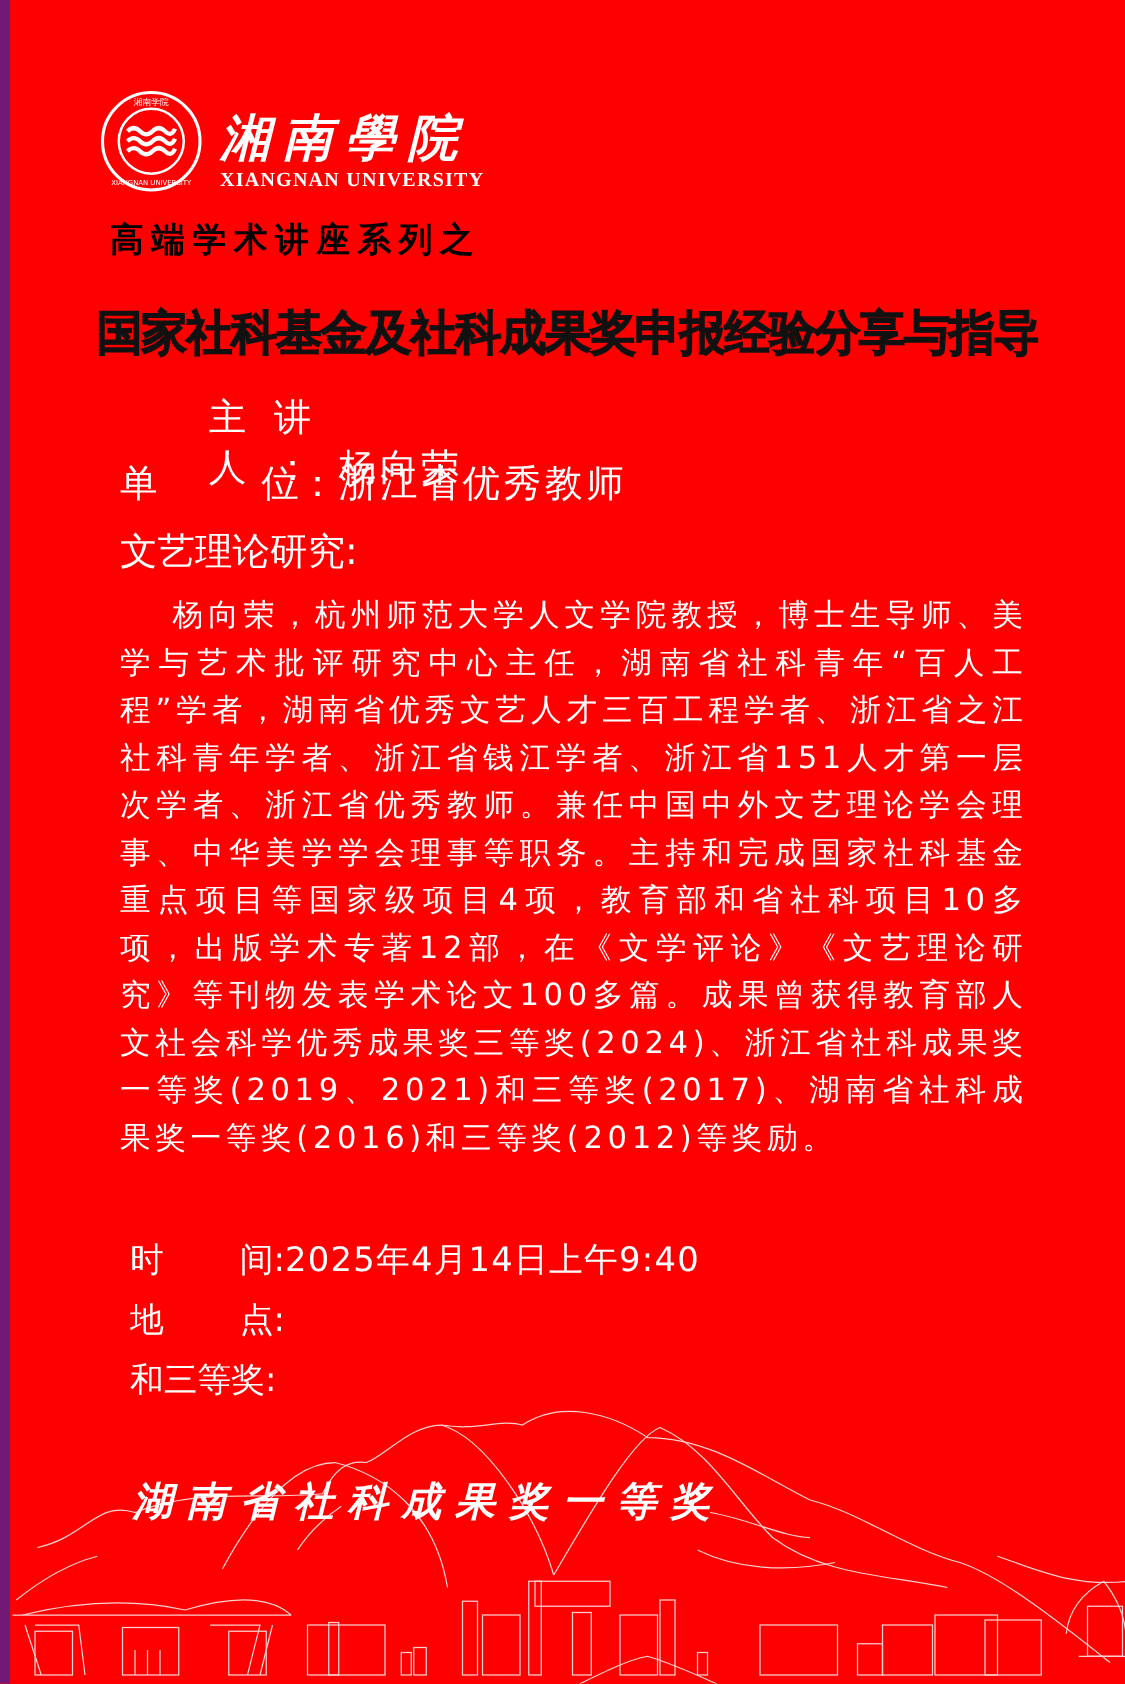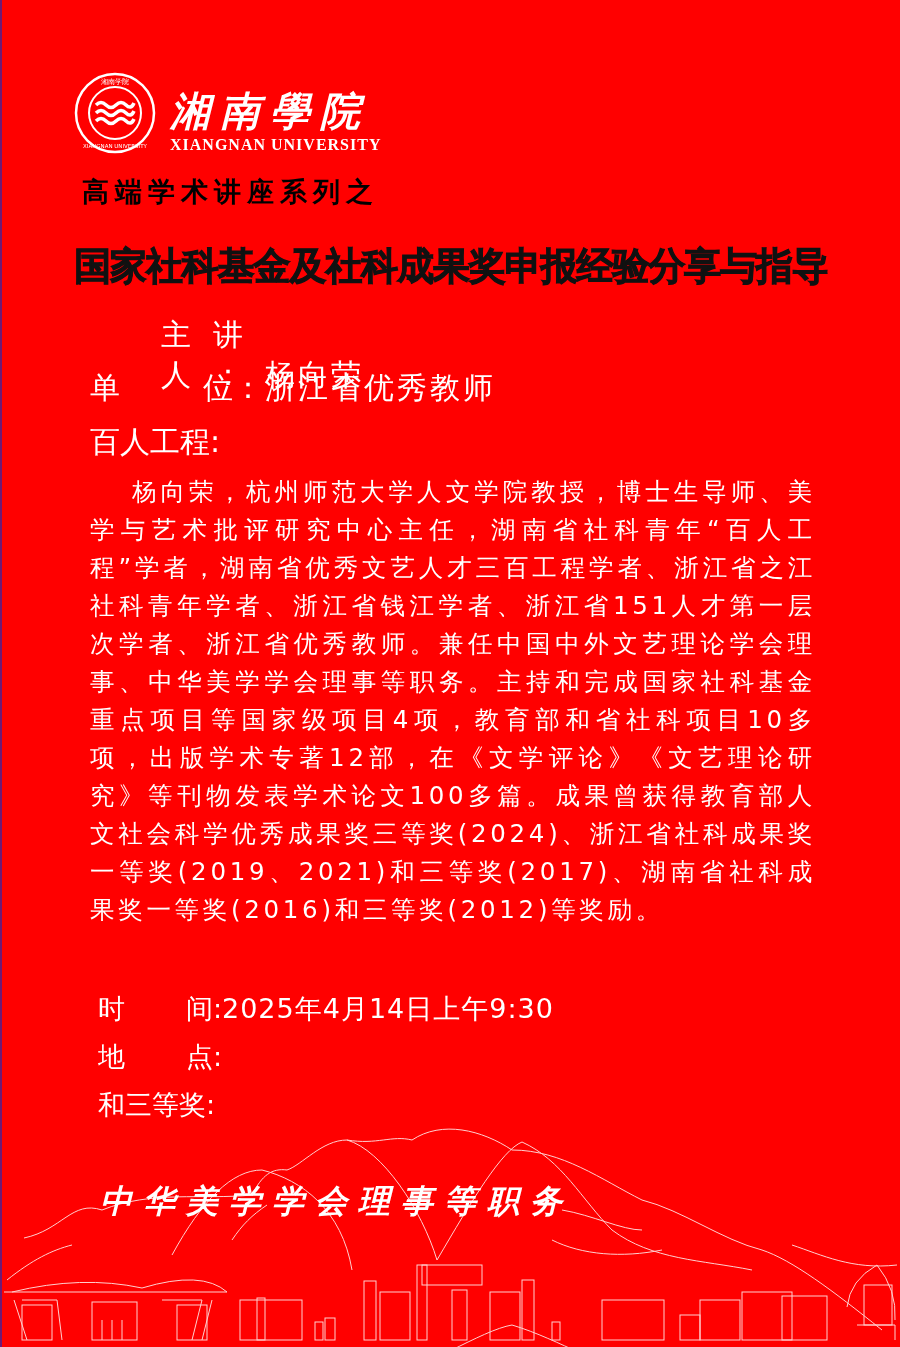--- a/index.html
+++ b/index.html
@@ -3,21 +3,21 @@
   <meta charset="utf-8">
   <style>
     html, body { margin: 0; padding: 0; }
     body {
       width: 900px; height: 1347px; overflow: hidden;
       background: #ff0000;
       position: relative;
       font-family: "DejaVu Sans", "Liberation Sans", sans-serif;
       color: #fff;
     }
-    .poster { position: absolute; inset: 0; background: #ff0000; border-left: 2px solid #701a75; padding-left: 11px; }
+    .poster { position: absolute; inset: 0; background: #ff0000; border-left: 8px solid #701a75; padding-left: 11px; }
 
     
     .logo { position: absolute; left: 72px; top: 72px; display: flex; align-items: center; }
     .emblem { width: 82px; height: 82px; }
     .logo-text { margin-left: 14px; display: flex; flex-direction: column; margin-top: 16px; }
     .logo-cn { font-family: "DejaVu Serif", "Liberation Serif", serif; font-size: 40px; font-weight: bold; letter-spacing: 10px; line-height: 46px; font-style: italic; }
     .logo-en { font-family: "Liberation Serif", "DejaVu Serif", serif; font-size: 16px; letter-spacing: 1px; margin-top: 2px; font-weight: bold; }
 
     
     .series { position: absolute; left: 80px; top: 174px; font-family: "DejaVu Serif", serif; font-size: 27px; color: #000000; letter-spacing: 6px; font-weight: bold; }
@@ -79,31 +79,31 @@
     <span class="lbl">主讲人：</span><span class="val">杨向荣</span>
   </div>
 
   <div class="info row-unit">
     <span class="lbl">
         <span>单</span>
         <span>位：</span>
       </span><span class="val">浙江省优秀教师</span>
   </div>
 
-  <div class="info row-intro">百人工程:</div>
+  <div class="info row-intro">文艺理论研究:</div>
 
   <div class="bio">杨向荣，杭州师范大学人文学院教授，博士生导师、美学与艺术批评研究中心主任，湖南省社科青年“百人工程”学者，湖南省优秀文艺人才三百工程学者、浙江省之江社科青年学者、浙江省钱江学者、浙江省151人才第一层次学者、浙江省优秀教师。兼任中国中外文艺理论学会理事、中华美学学会理事等职务。主持和完成国家社科基金重点项目等国家级项目4项，教育部和省社科项目10多项，出版学术专著12部，在《文学评论》《文艺理论研究》等刊物发表学术论文100多篇。成果曾获得教育部人文社会科学优秀成果奖三等奖(2024)、浙江省社科成果奖一等奖(2019、2021)和三等奖(2017)、湖南省社科成果奖一等奖(2016)和三等奖(2012)等奖励。</div>
 
   <div class="details">
     <div class="d-row">
       <span class="d-lbl">
           <span>时</span>
           <span>间:</span>
         </span>
-      <span class="d-val">2025年4月14日上午9:30</span>
+      <span class="d-val">2025年4月14日上午9:40</span>
     </div>
     <div class="d-row">
       <span class="d-lbl">
           <span>地</span>
           <span>点:</span>
         </span>
     </div>
     <div class="d-row">
       <span class="d-lbl full">和三等奖:</span>
     </div>
@@ -143,14 +143,14 @@
       <rect x="550" y="1322" width="8" height="18"></rect>
     <rect x="600" y="1300" width="62" height="40"></rect>
       <rect x="678" y="1315" width="20" height="25"></rect>
     <rect x="698" y="1300" width="40" height="40"></rect>
       <rect x="740" y="1292" width="50" height="48"></rect>
     <rect x="780" y="1296" width="45" height="44"></rect>
     <path d="M845 1307 Q848 1280 875 1265 Q895 1290 893 1320 M855 1325 L893 1325 L893 1340"></path>
     <rect x="862" y="1285" width="28" height="40"></rect>
   </svg>
 
-  <div class="welcome">中华美学学会理事等职务</div>
+  <div class="welcome">湖南省社科成果奖一等奖</div>
 </div>
 
 </body></html>

